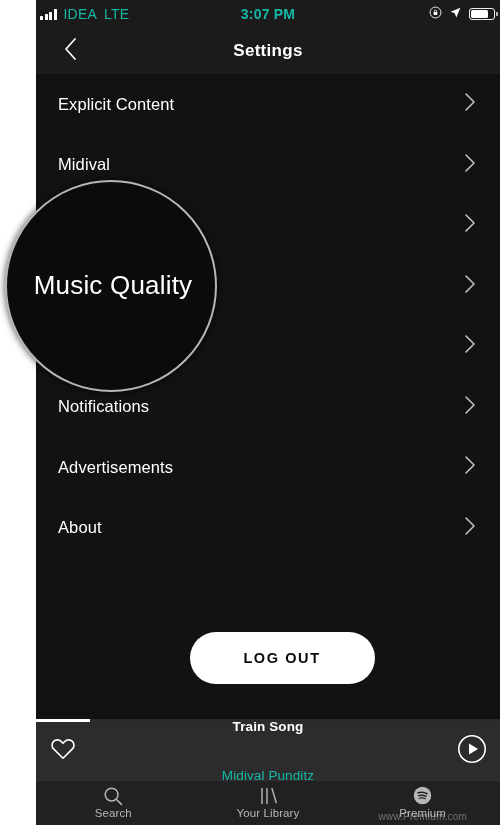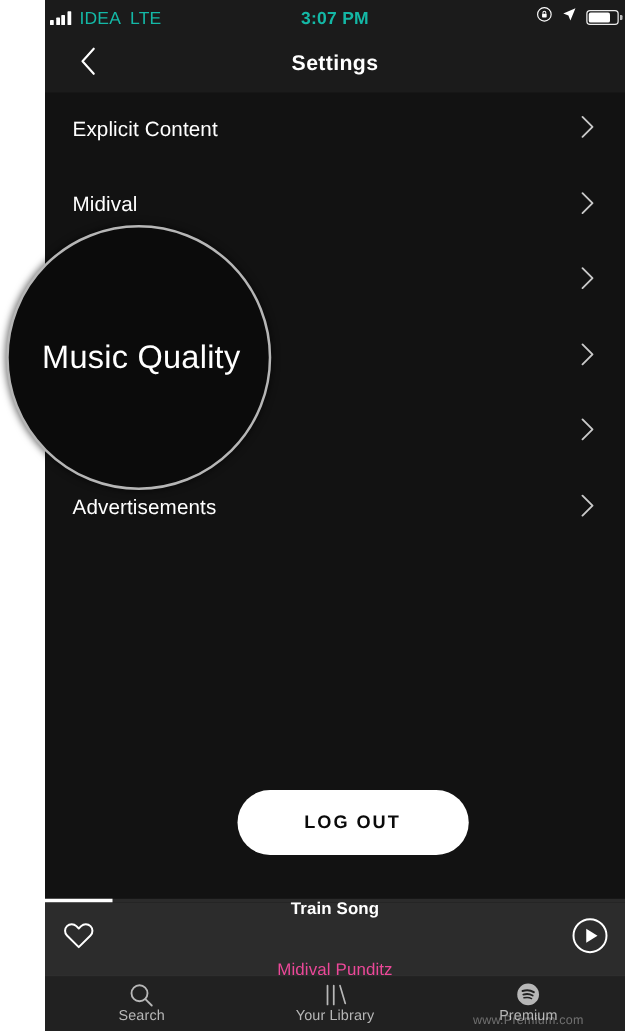--- a/index.html
+++ b/index.html
@@ -132,21 +132,21 @@
     position:absolute; left:0; bottom:45px; width:464px; height:58px;
     background:#2c2c2c;
     display:flex; align-items:center;
   }
   .np-heart { position:absolute; left:14px; top:50%; transform:translateY(-50%); }
   .np-meta {
     position:absolute; left:0; top:0; width:464px; height:58px;
     display:flex; flex-direction:column; align-items:center; justify-content:center; gap:2px;
   }
   .np-title { color:#ffffff; font-size:13.5px; font-weight:700; letter-spacing:0.1px; }
-  .np-artist { color:#ec4899; font-size:13.5px; font-weight:400; letter-spacing:0.1px;margin-top:32px; }
+  .np-artist { color:#14b8a6; font-size:13.5px; font-weight:400; letter-spacing:0.1px;margin-top:32px; }
   .np-play { position:absolute; right:13px; top:50%; transform:translateY(-50%); }
 
   
   .tabbar {
     position:absolute; left:0; bottom:0; width:464px; height:45px;
     background:#212121;
     border-top:1px solid #2e2e2e;
     display:flex;
   }
   .tab {
@@ -252,30 +252,46 @@
 
     <div class="row">
       <span class="row-label">Storage</span>
       <span class="chev">
         <svg width="13" height="20" viewBox="0 0 13 20">
             <path d="M2 2l8 8-8 8" fill="none" stroke="#c9c9c9" stroke-width="1.5" stroke-linecap="round" stroke-linejoin="round"></path>
           </svg>
       </span>
     </div>
 
+    <div class="row">
+      <span class="row-label">Notifications</span>
+      <span class="chev">
+        <svg width="13" height="20" viewBox="0 0 13 20">
+            <path d="M2 2l8 8-8 8" fill="none" stroke="#c9c9c9" stroke-width="1.5" stroke-linecap="round" stroke-linejoin="round"></path>
+          </svg>
+      </span>
+    </div>
 
     <div class="row">
       <span class="row-label">Advertisements</span>
       <span class="chev">
         <svg width="13" height="20" viewBox="0 0 13 20">
             <path d="M2 2l8 8-8 8" fill="none" stroke="#c9c9c9" stroke-width="1.5" stroke-linecap="round" stroke-linejoin="round"></path>
           </svg>
       </span>
     </div>
 
+    <div class="row">
+      <span class="row-label">About</span>
+      <span class="chev">
+        <svg width="13" height="20" viewBox="0 0 13 20">
+            <path d="M2 2l8 8-8 8" fill="none" stroke="#c9c9c9" stroke-width="1.5" stroke-linecap="round" stroke-linejoin="round"></path>
+          </svg>
+      </span>
+    </div>
 
   </div>
 
   <div class="logout-wrap">
     <button class="logout-btn">LOG OUT</button>
   </div>
 
   <div class="progress-track">
     <div class="progress-fill"></div>
   </div>

